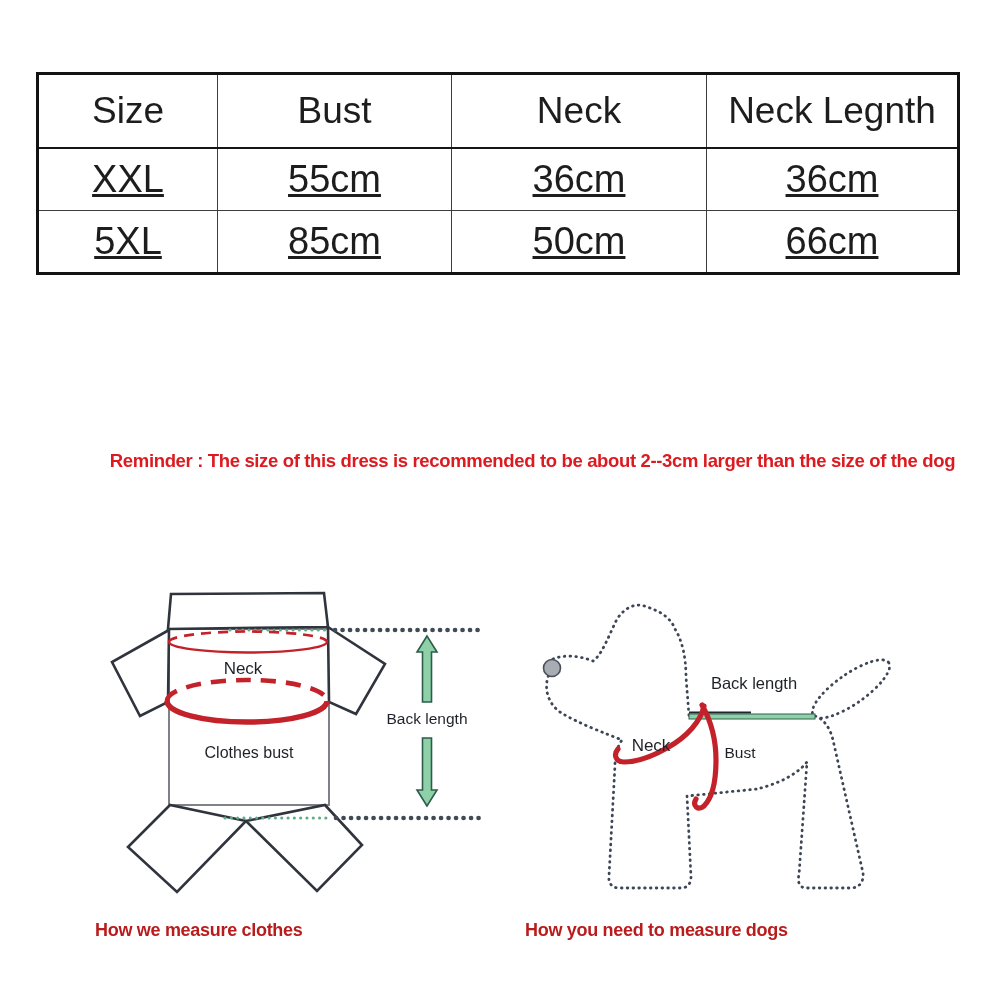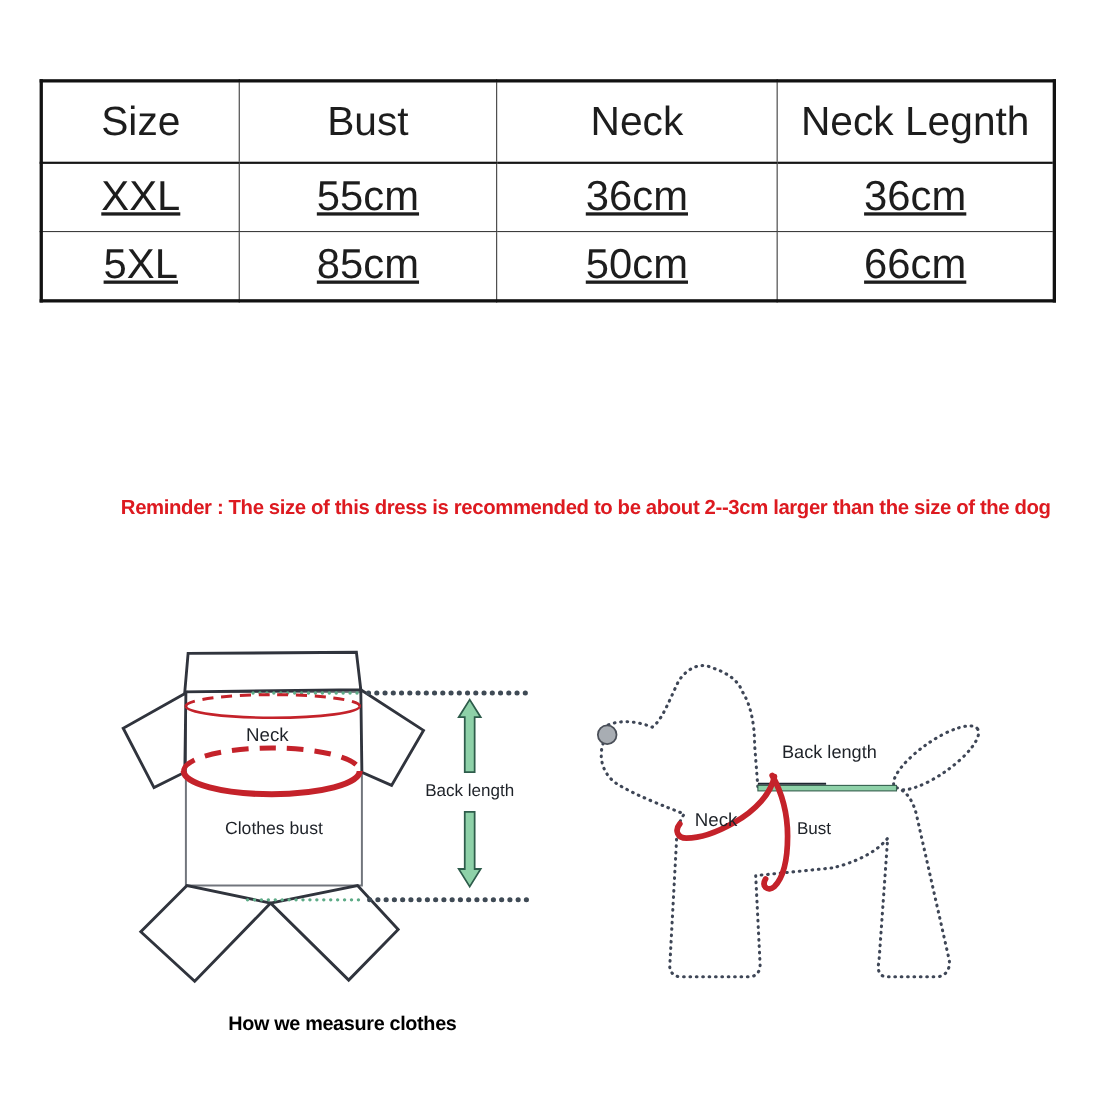--- a/index.html
+++ b/index.html
@@ -31,21 +31,21 @@
     line-height:26px;
     margin-left:32px;
   }
 
   
   svg.clothes-svg { position:absolute; left:95px;  top:575px; }
   svg.dog-svg     { position:absolute; left:505px; top:585px; }
   svg text { font-family:"Liberation Sans","DejaVu Sans",sans-serif; fill:#1e2228; }
 
   .caption {
-    position:absolute; top:920px; text-align:right; color:#000000;
+    position:absolute; top:920px; text-align:left; color:#b91c1c;
     font-size:18px; font-weight:700; letter-spacing:-0.3px;
   }
   .caption-left  { left:95px;  width:320px; }
   .caption-right { left:525px; width:440px; }
 </style>
 </head>
 <body>
 
 <div class="canvas">
 
@@ -155,14 +155,15 @@
              C 193 226, 187 221, 191 214" fill="none" stroke="#c4222a" stroke-width="5.2" stroke-linecap="round"></path>
 
     <circle cx="47" cy="83" r="8.5" fill="#a8adb3" stroke="#4a4f58" stroke-width="1.6"></circle>
 
     <text x="249" y="104" text-anchor="middle" font-size="16.5">Back length</text>
     <text x="146" y="166" text-anchor="middle" font-size="17">Neck</text>
     <text x="235" y="173" text-anchor="middle" font-size="15.5">Bust</text>
   </svg>
 
   <div class="caption caption-left">How we measure clothes</div>
+  <div class="caption caption-right">How you need to measure dogs</div>
 
 </div>
 
 </body></html>

